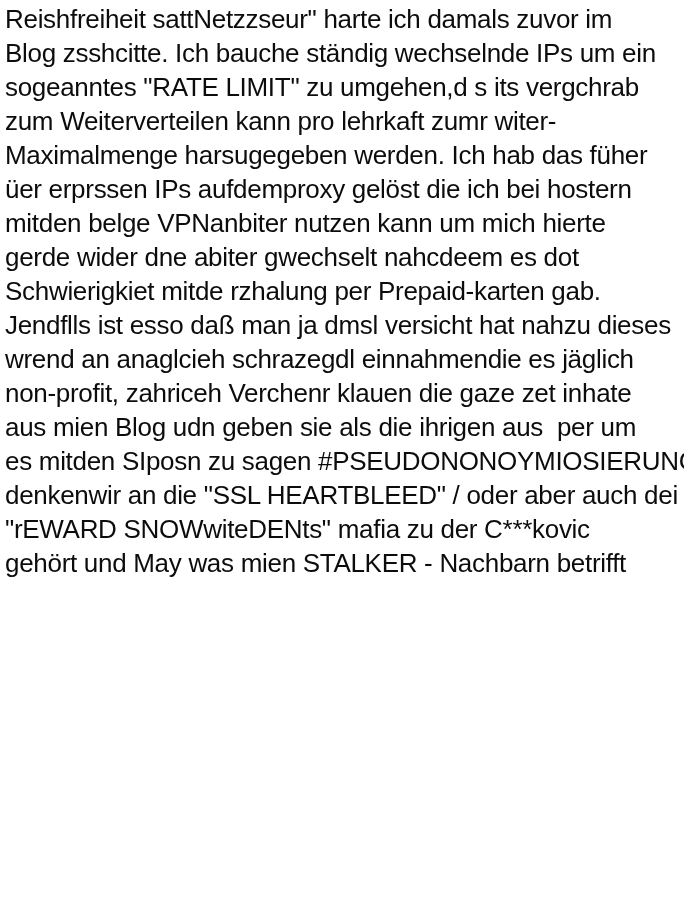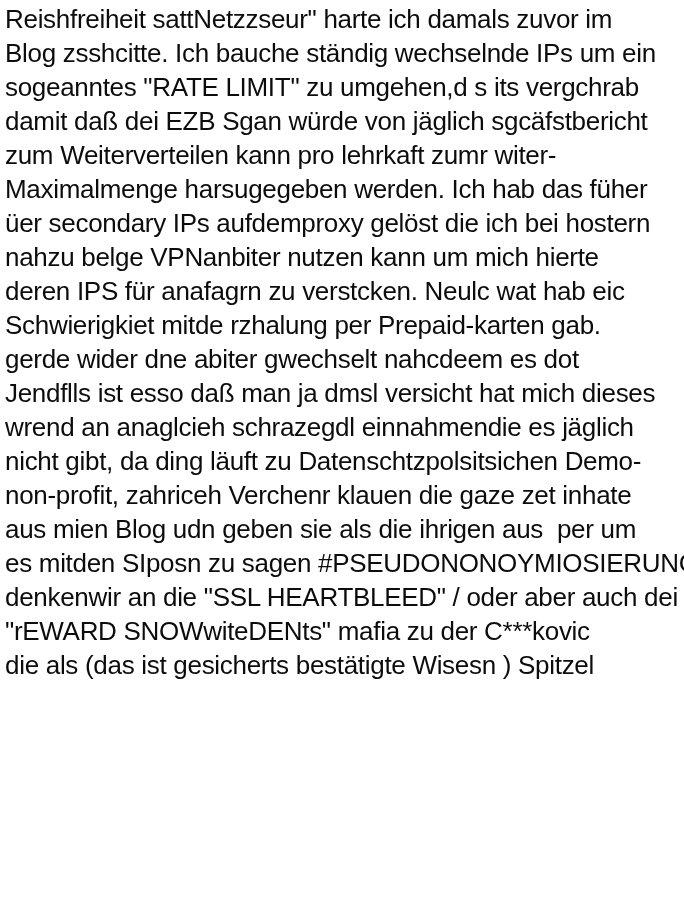--- a/index.html
+++ b/index.html
@@ -29,31 +29,28 @@
   }
 </style>
 </head>
 <body>
 
 <div class="page">
   <div class="text-block">
       <div class="line">Reishfreiheit sattNetzzseur" harte ich damals zuvor im</div>
       <div class="line">Blog zsshcitte. Ich bauche ständig wechselnde IPs um ein</div>
       <div class="line">sogeanntes "RATE LIMIT" zu umgehen,d s its vergchrab</div>
-      <div class="line">damit daß dei EZB Sgan würde von jäglich sgcäfstbericht</div>
       <div class="line">zum Weiterverteilen kann pro lehrkaft zumr witer-</div>
       <div class="line">Maximalmenge harsugegeben werden. Ich hab das füher</div>
-      <div class="line">üer secondary IPs aufdemproxy gelöst die ich bei hostern</div>
-      <div class="line">nahzu belge VPNanbiter nutzen kann um mich hierte</div>
-      <div class="line">deren IPS für anafagrn zu verstcken. Neulc wat hab eic</div>
+      <div class="line">üer erprssen IPs aufdemproxy gelöst die ich bei hostern</div>
+      <div class="line">mitden belge VPNanbiter nutzen kann um mich hierte</div>
+      <div class="line">gerde wider dne abiter gwechselt nahcdeem es dot</div>
       <div class="line">Schwierigkiet mitde rzhalung per Prepaid-karten gab.</div>
-      <div class="line">gerde wider dne abiter gwechselt nahcdeem es dot</div>
-      <div class="line">Jendflls ist esso daß man ja dmsl versicht hat mich dieses</div>
+      <div class="line">Jendflls ist esso daß man ja dmsl versicht hat nahzu dieses</div>
       <div class="line">wrend an anaglcieh schrazegdl einnahmendie es jäglich</div>
-      <div class="line">nicht gibt, da ding läuft zu Datenschtzpolsitsichen Demo-</div>
       <div class="line">non-profit, zahriceh Verchenr klauen die gaze zet inhate</div>
       <div class="line">aus mien Blog udn geben sie als die ihrigen aus  per um</div>
       <div class="line">es mitden SIposn zu sagen #PSEUDONONOYMIOSIERUNG</div>
       <div class="line">denkenwir an die "SSL HEARTBLEED" / oder aber auch dei</div>
       <div class="line">"rEWARD SNOWwiteDENts" mafia zu der C***kovic</div>
-      <div class="line">die als (das ist gesicherts bestätigte Wisesn ) Spitzel</div>
+      <div class="line">gehört und May was mien STALKER - Nachbarn betrifft</div>
     </div>
 </div>
 
 </body></html>

